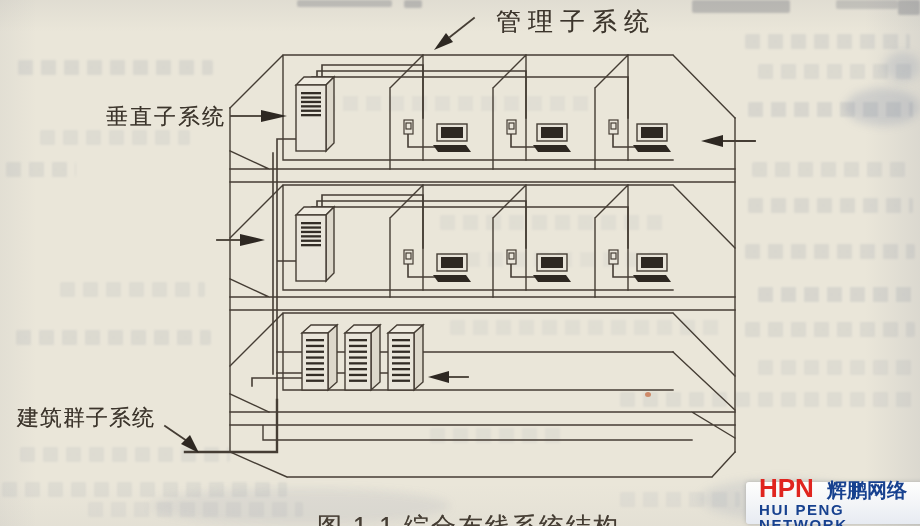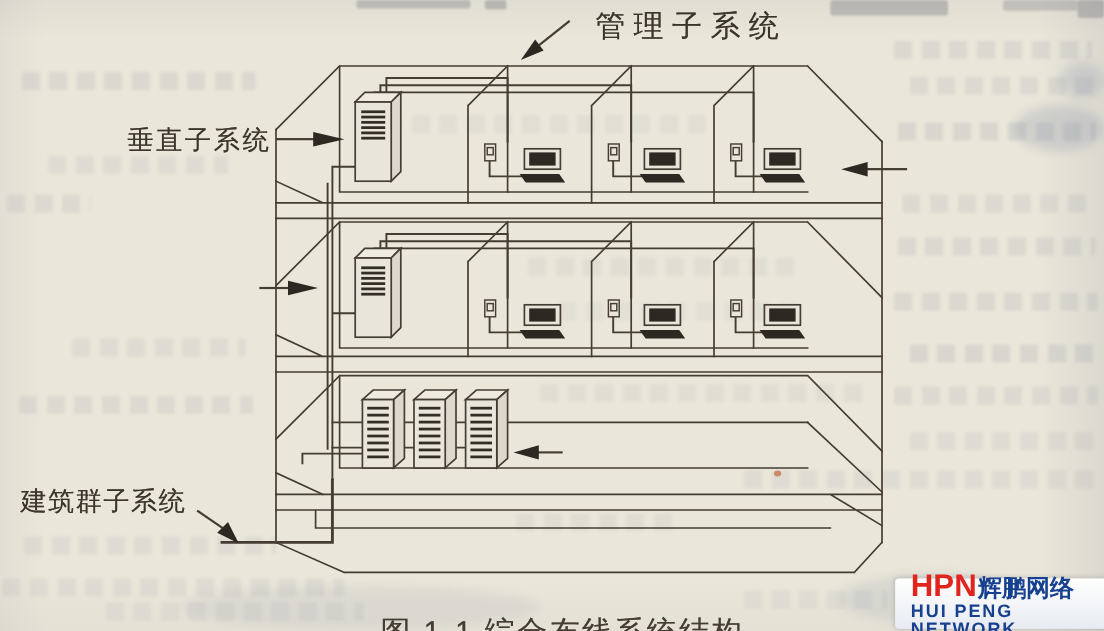--- a/index.html
+++ b/index.html
@@ -36,21 +36,21 @@
   .caption{left:317px;top:510px;font-size:25px;letter-spacing:2px;color:#453d33;}
   
   .wm{
     position:absolute;left:746px;top:482px;width:181px;height:42px;
     background:linear-gradient(180deg,#fefefd 0%,#f2f4f7 55%,#e7ebf2 100%);
     border-radius:3px;box-shadow:0 0 4px rgba(90,95,110,.35);
     display:flex;flex-direction:column;justify-content:center;padding-left:13px;box-sizing:border-box;
   }
   .wm-row1{display:flex;align-items:baseline;line-height:1;}
   .wm-abbr{font-size:26px;font-weight:bold;letter-spacing:0;}
-  .wm-cn{font-size:20px;font-weight:bold;margin-left:1px;}
+  .wm-cn{font-size:20px;font-weight:bold;margin-left:13px;}
   .wm-en{font-size:15px;font-weight:bold;letter-spacing:1.6px;margin-top:1px;line-height:1;}
 </style>
 </head>
 <body>
 
 <div class="page">
 
   <div>
     <div class="bt" style="left:18px;top:60px;width:195px;opacity:.8"></div>
     <div class="bt" style="left:40px;top:130px;width:150px;opacity:.6"></div>

